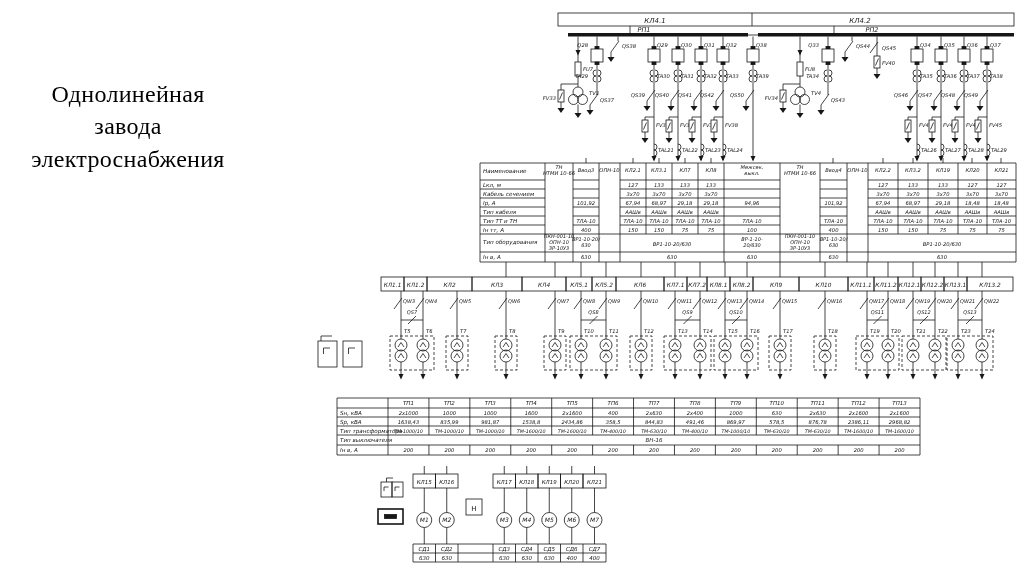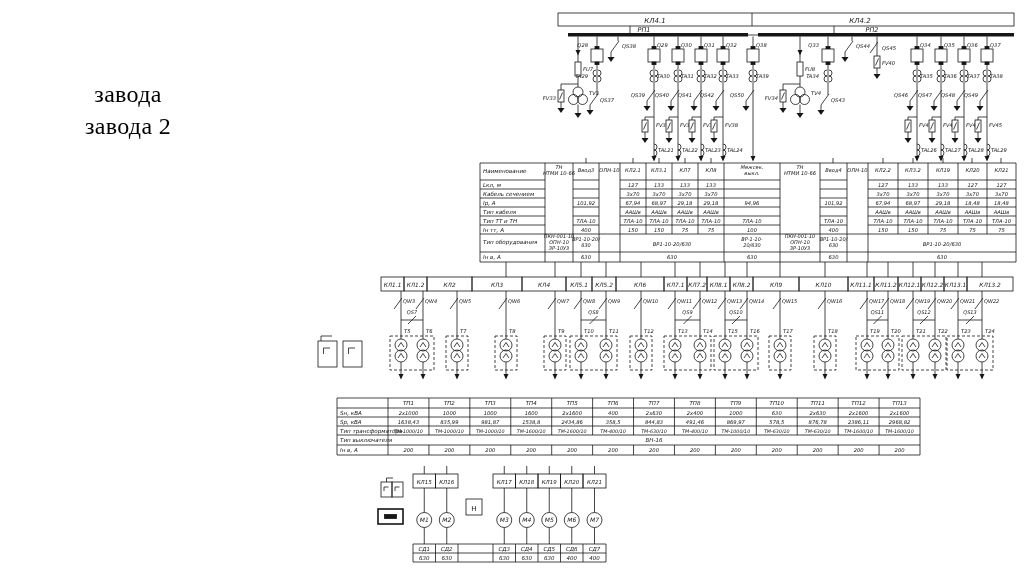--- a/index.html
+++ b/index.html
@@ -10,22 +10,23 @@
          letter-spacing:0.3px;}
   .title span{display:block;}
   svg{position:absolute;left:0;top:0;}
   svg text{font-family:"DejaVu Sans","Liberation Sans",sans-serif;}
 </style>
 </head>
 <body>
 
 <div class="slide">
   <div class="title">
+    <span>Однолинейная</span>
     <span>завода</span>
-    <span>завода 2</span>
+    <span>электроснабжения</span>
   </div>
   <svg id="diagram" width="1024" height="574" viewBox="0 0 1024 574">
       <g>
         <rect x="558" y="13" width="456" height="13" fill="none" stroke="#161616" stroke-width="0.8"></rect>
         <line x1="752" y1="13" x2="752" y2="26" stroke="#161616" stroke-width="0.8"></line>
         <text x="655" y="22.5" font-size="7" text-anchor="middle" font-style="italic" fill="#161616">КЛ4.1</text>
         <text x="860" y="22.5" font-size="7" text-anchor="middle" font-style="italic" fill="#161616">КЛ4.2</text>
         <line x1="630" y1="26" x2="630" y2="33" stroke="#161616" stroke-width="0.8"></line>
         <line x1="834" y1="26" x2="834" y2="33" stroke="#161616" stroke-width="0.8"></line>
         <text x="644" y="31.5" font-size="6.5" text-anchor="middle" font-style="italic" fill="#161616">РП1</text>

